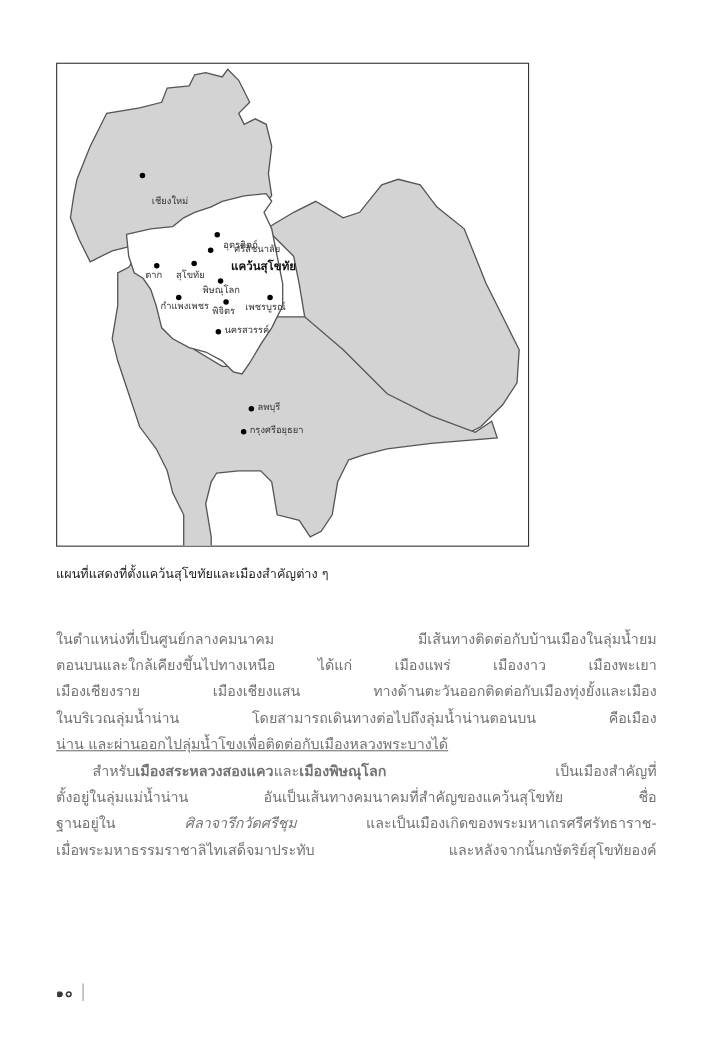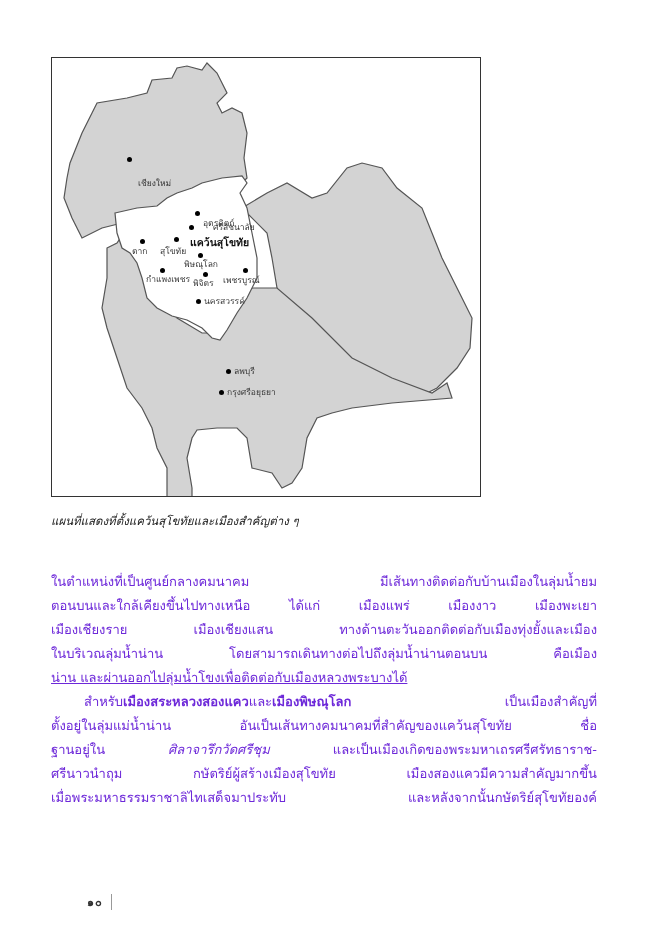--- a/index.html
+++ b/index.html
@@ -4,27 +4,27 @@
   <style>
     html, body { margin:0; padding:0; background:#ffffff; }
     body { width:650px; height:950px; position:relative; overflow:hidden;
            font-family:"DejaVu Sans", sans-serif; color:#1a1a1a; }
     .map-frame { position:absolute; left:51px; top:57px; width:430px; height:440px;
                  border:1.5px solid #333; box-sizing:border-box; background:#fff; overflow:hidden; }
     .map-frame svg { position:absolute; left:0; top:0; }
     .city { position:absolute; font-size:8.5px; color:#333; white-space:nowrap; line-height:10px; }
     .city.bold { font-weight:bold; font-size:10.5px; color:#111; }
     .dot { position:absolute; width:5px; height:5px; border-radius:50%; background:#000; }
-    .caption { position:absolute; left:51px; top:512px; font-size:11.5px; font-style:italic; color:#222; }
+    .caption { position:absolute; left:51px; top:512px; font-size:11.5px; color:#222; }
     .body-text { position:absolute; left:51px; top:570px; width:546px; font-size:13px;
-                 line-height:24px; color:#6d28d9; }
+                 line-height:24px; color:#737373; }
     .body-text p { margin:0; text-align:justify; text-align-last:justify; }
     .body-text p.last { text-align-last:left;text-decoration:underline; }
     .body-text p.indent { text-indent:33px; }
-    .footer { position:absolute; left:51px; top:893px; font-size:11px; color:#333; display:flex; align-items:center;margin-left:36px; }
+    .footer { position:absolute; left:51px; top:893px; font-size:11px; color:#333; display:flex; align-items:center; }
     .footer .pg { font-weight:bold; letter-spacing:1px; }
     .footer .sep { width:1px; height:16px; background:#999; margin:0 8px; }
     .footer .title { letter-spacing:3px; color:#555; }
   </style>
 </head>
 <body>
 
 <div class="map-frame">
   <svg width="430" height="440" viewBox="0 0 430 440">
 
@@ -45,21 +45,21 @@
 
   <div class="dot" style="left:137px;top:167px;"></div>
   <div class="city" style="left:145px;top:164px;margin-left:16px;">ศรีสัชนาลัย</div>
 
   <div class="dot" style="left:88px;top:181px;"></div>
   <div class="city" style="left:80px;top:188px;">ตาก</div>
 
   <div class="dot" style="left:122px;top:179px;"></div>
   <div class="city" style="left:108px;top:188px;">สุโขทัย</div>
 
-  <div class="city bold" style="left:138px;top:179px;">แคว้นสุโขทัย</div>
+  <div class="city bold" style="left:158px;top:179px;">แคว้นสุโขทัย</div>
 
   <div class="dot" style="left:146px;top:195px;"></div>
   <div class="city" style="left:132px;top:201px;">พิษณุโลก</div>
 
   <div class="dot" style="left:108px;top:210px;"></div>
   <div class="city" style="left:94px;top:216px;">กำแพงเพชร</div>
 
   <div class="dot" style="left:151px;top:214px;"></div>
   <div class="city" style="left:141px;top:220px;">พิจิตร</div>
 
@@ -80,20 +80,19 @@
 
 <div class="body-text">
   <p>ในตำแหน่งที่เป็นศูนย์กลางคมนาคม มีเส้นทางติดต่อกับบ้านเมืองในลุ่มน้ำยม</p>
   <p>ตอนบนและใกล้เคียงขึ้นไปทางเหนือ ได้แก่ เมืองแพร่ เมืองงาว เมืองพะเยา</p>
   <p>เมืองเชียงราย เมืองเชียงแสน  ทางด้านตะวันออกติดต่อกับเมืองทุ่งยั้งและเมือง</p>
   <p>ในบริเวณลุ่มน้ำน่าน  โดยสามารถเดินทางต่อไปถึงลุ่มน้ำน่านตอนบน คือเมือง</p>
   <p class="last">น่าน  และผ่านออกไปลุ่มน้ำโขงเพื่อติดต่อกับเมืองหลวงพระบางได้</p>
   <p class="indent"><span>สำหรับ</span><b>เมืองสระหลวงสองแคว</b><span>และ</span><b>เมืองพิษณุโลก</b><span> เป็นเมืองสำคัญที่</span></p>
   <p>ตั้งอยู่ในลุ่มแม่น้ำน่าน อันเป็นเส้นทางคมนาคมที่สำคัญของแคว้นสุโขทัย  ชื่อ</p>
   <p><span>ฐานอยู่ใน </span><i>ศิลาจารึกวัดศรีชุม</i><span> และเป็นเมืองเกิดของพระมหาเถรศรีศรัทธาราช-</span></p>
-  <p>ศรีนาวนำถุม กษัตริย์ผู้สร้างเมืองสุโขทัย  เมืองสองแควมีความสำคัญมากขึ้น</p>
   <p>เมื่อพระมหาธรรมราชาลิไทเสด็จมาประทับ และหลังจากนั้นกษัตริย์สุโขทัยองค์</p>
 </div>
 
 <div class="footer">
   <span class="pg">๑๐</span>
   <span class="sep"></span>
 </div>
 
 </body></html>

